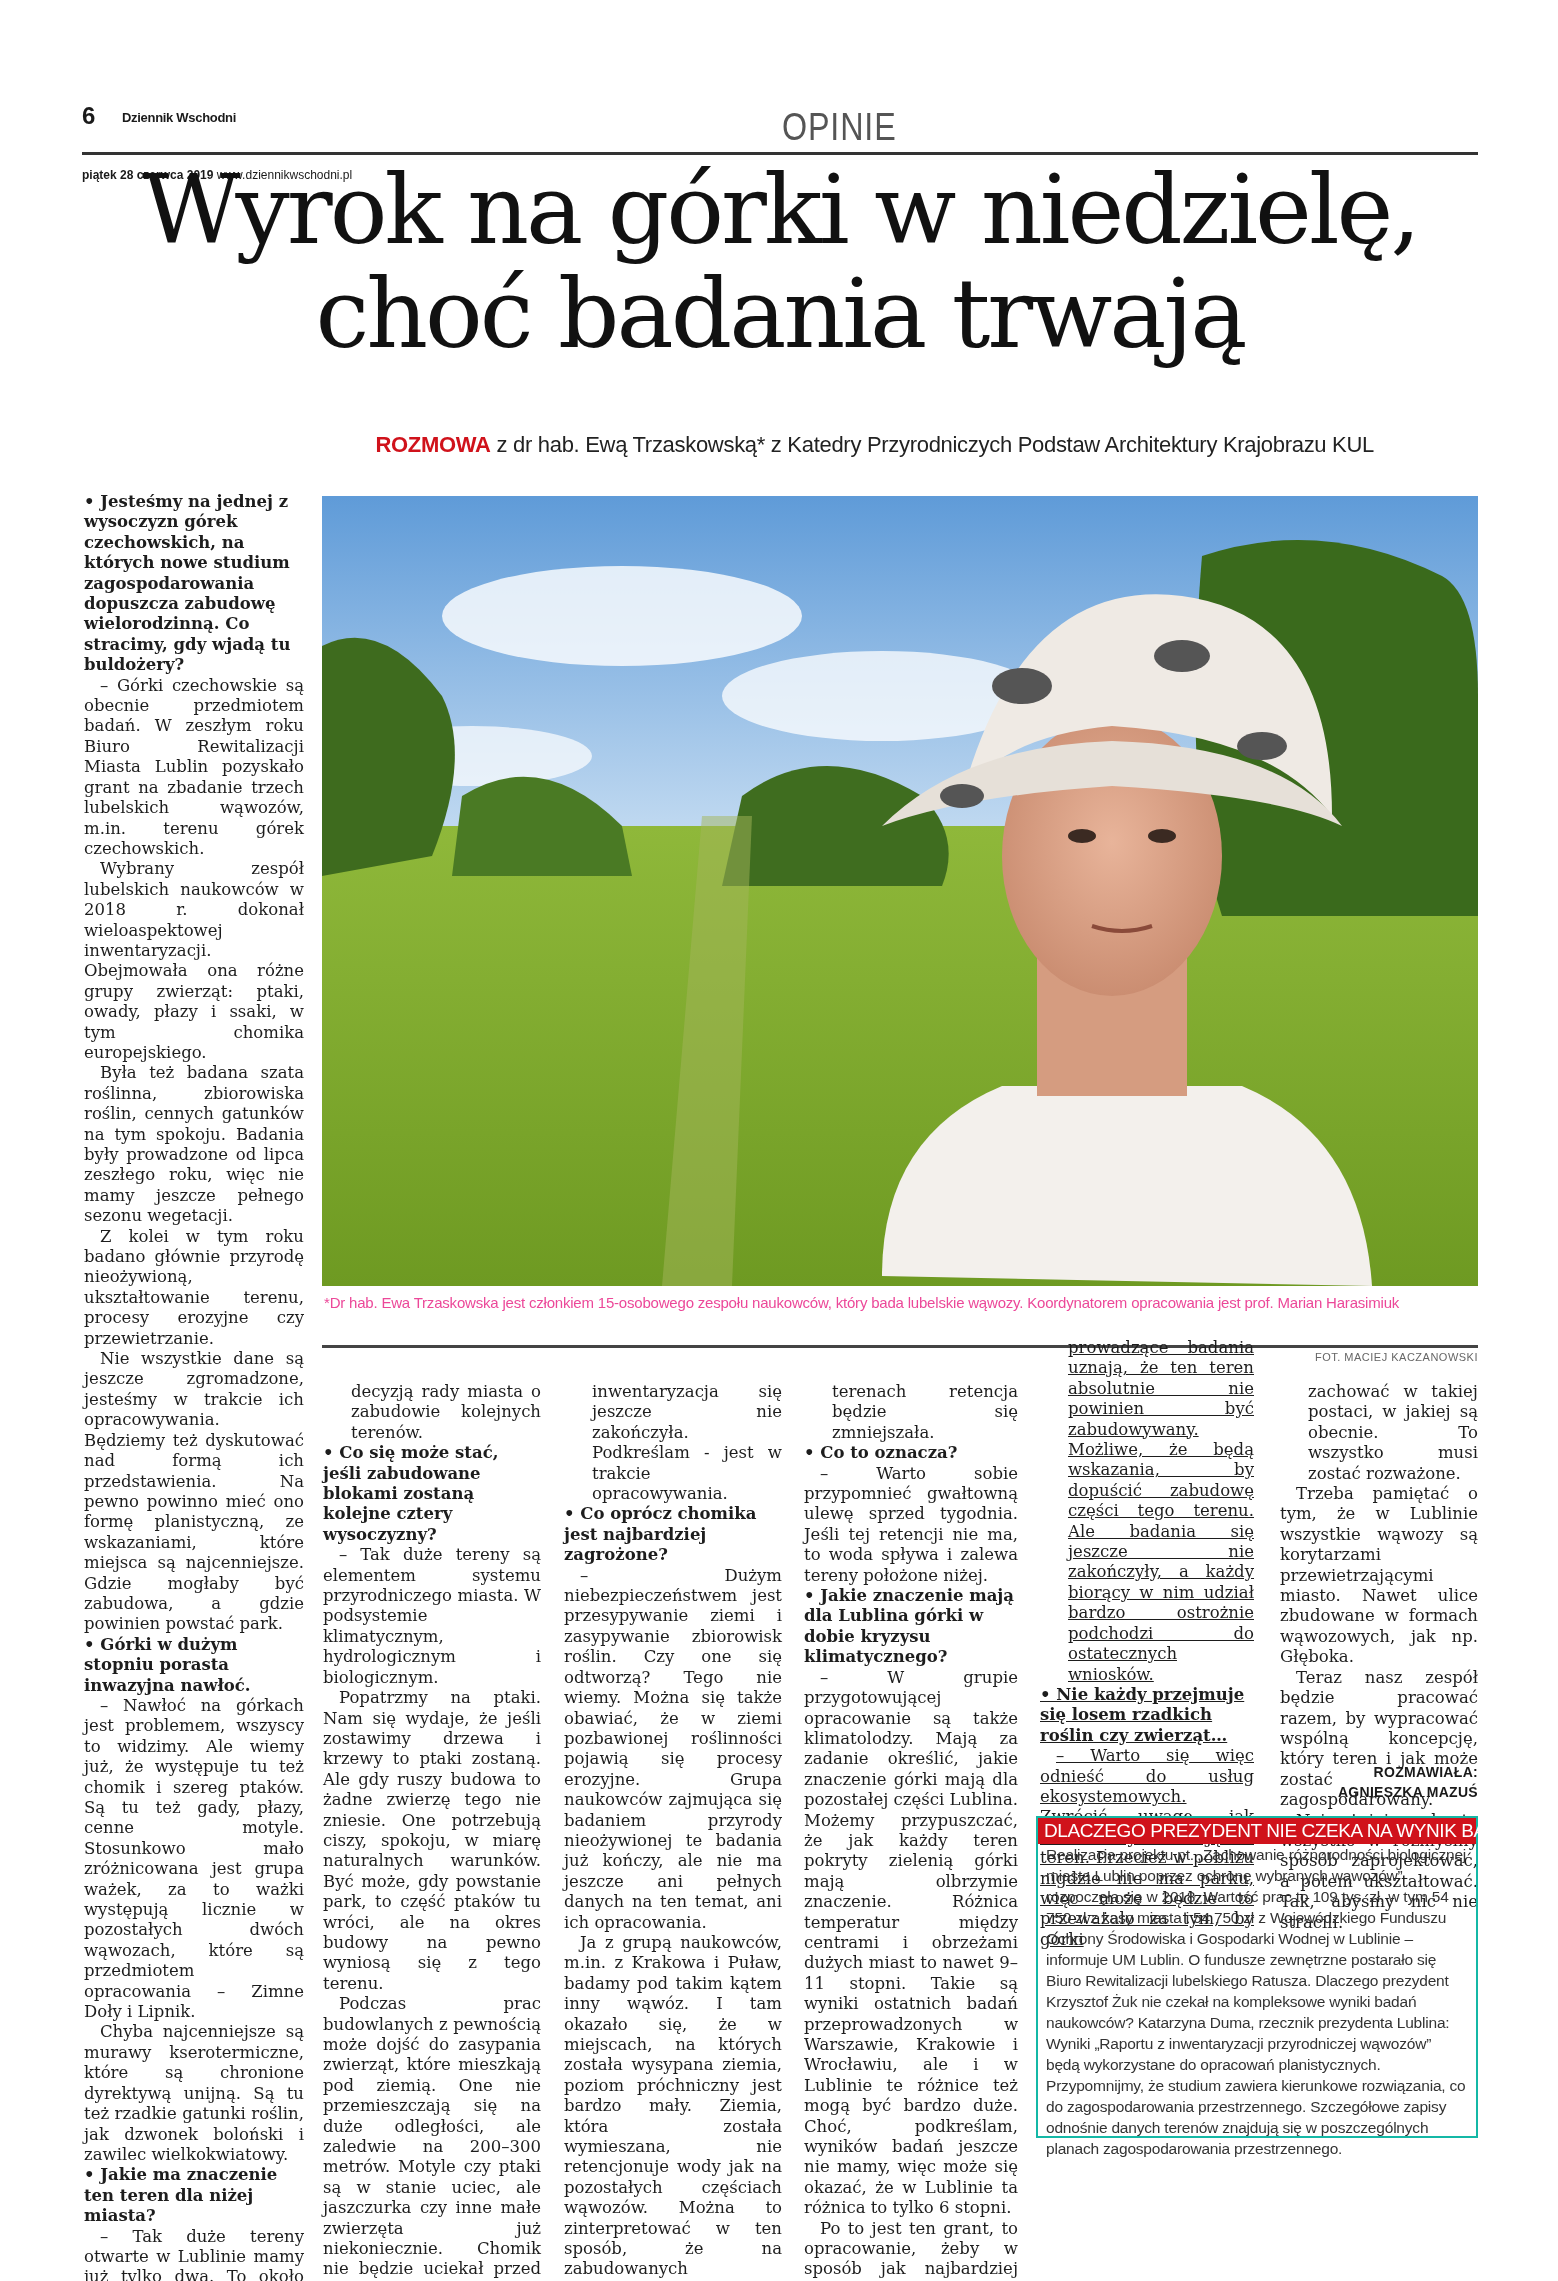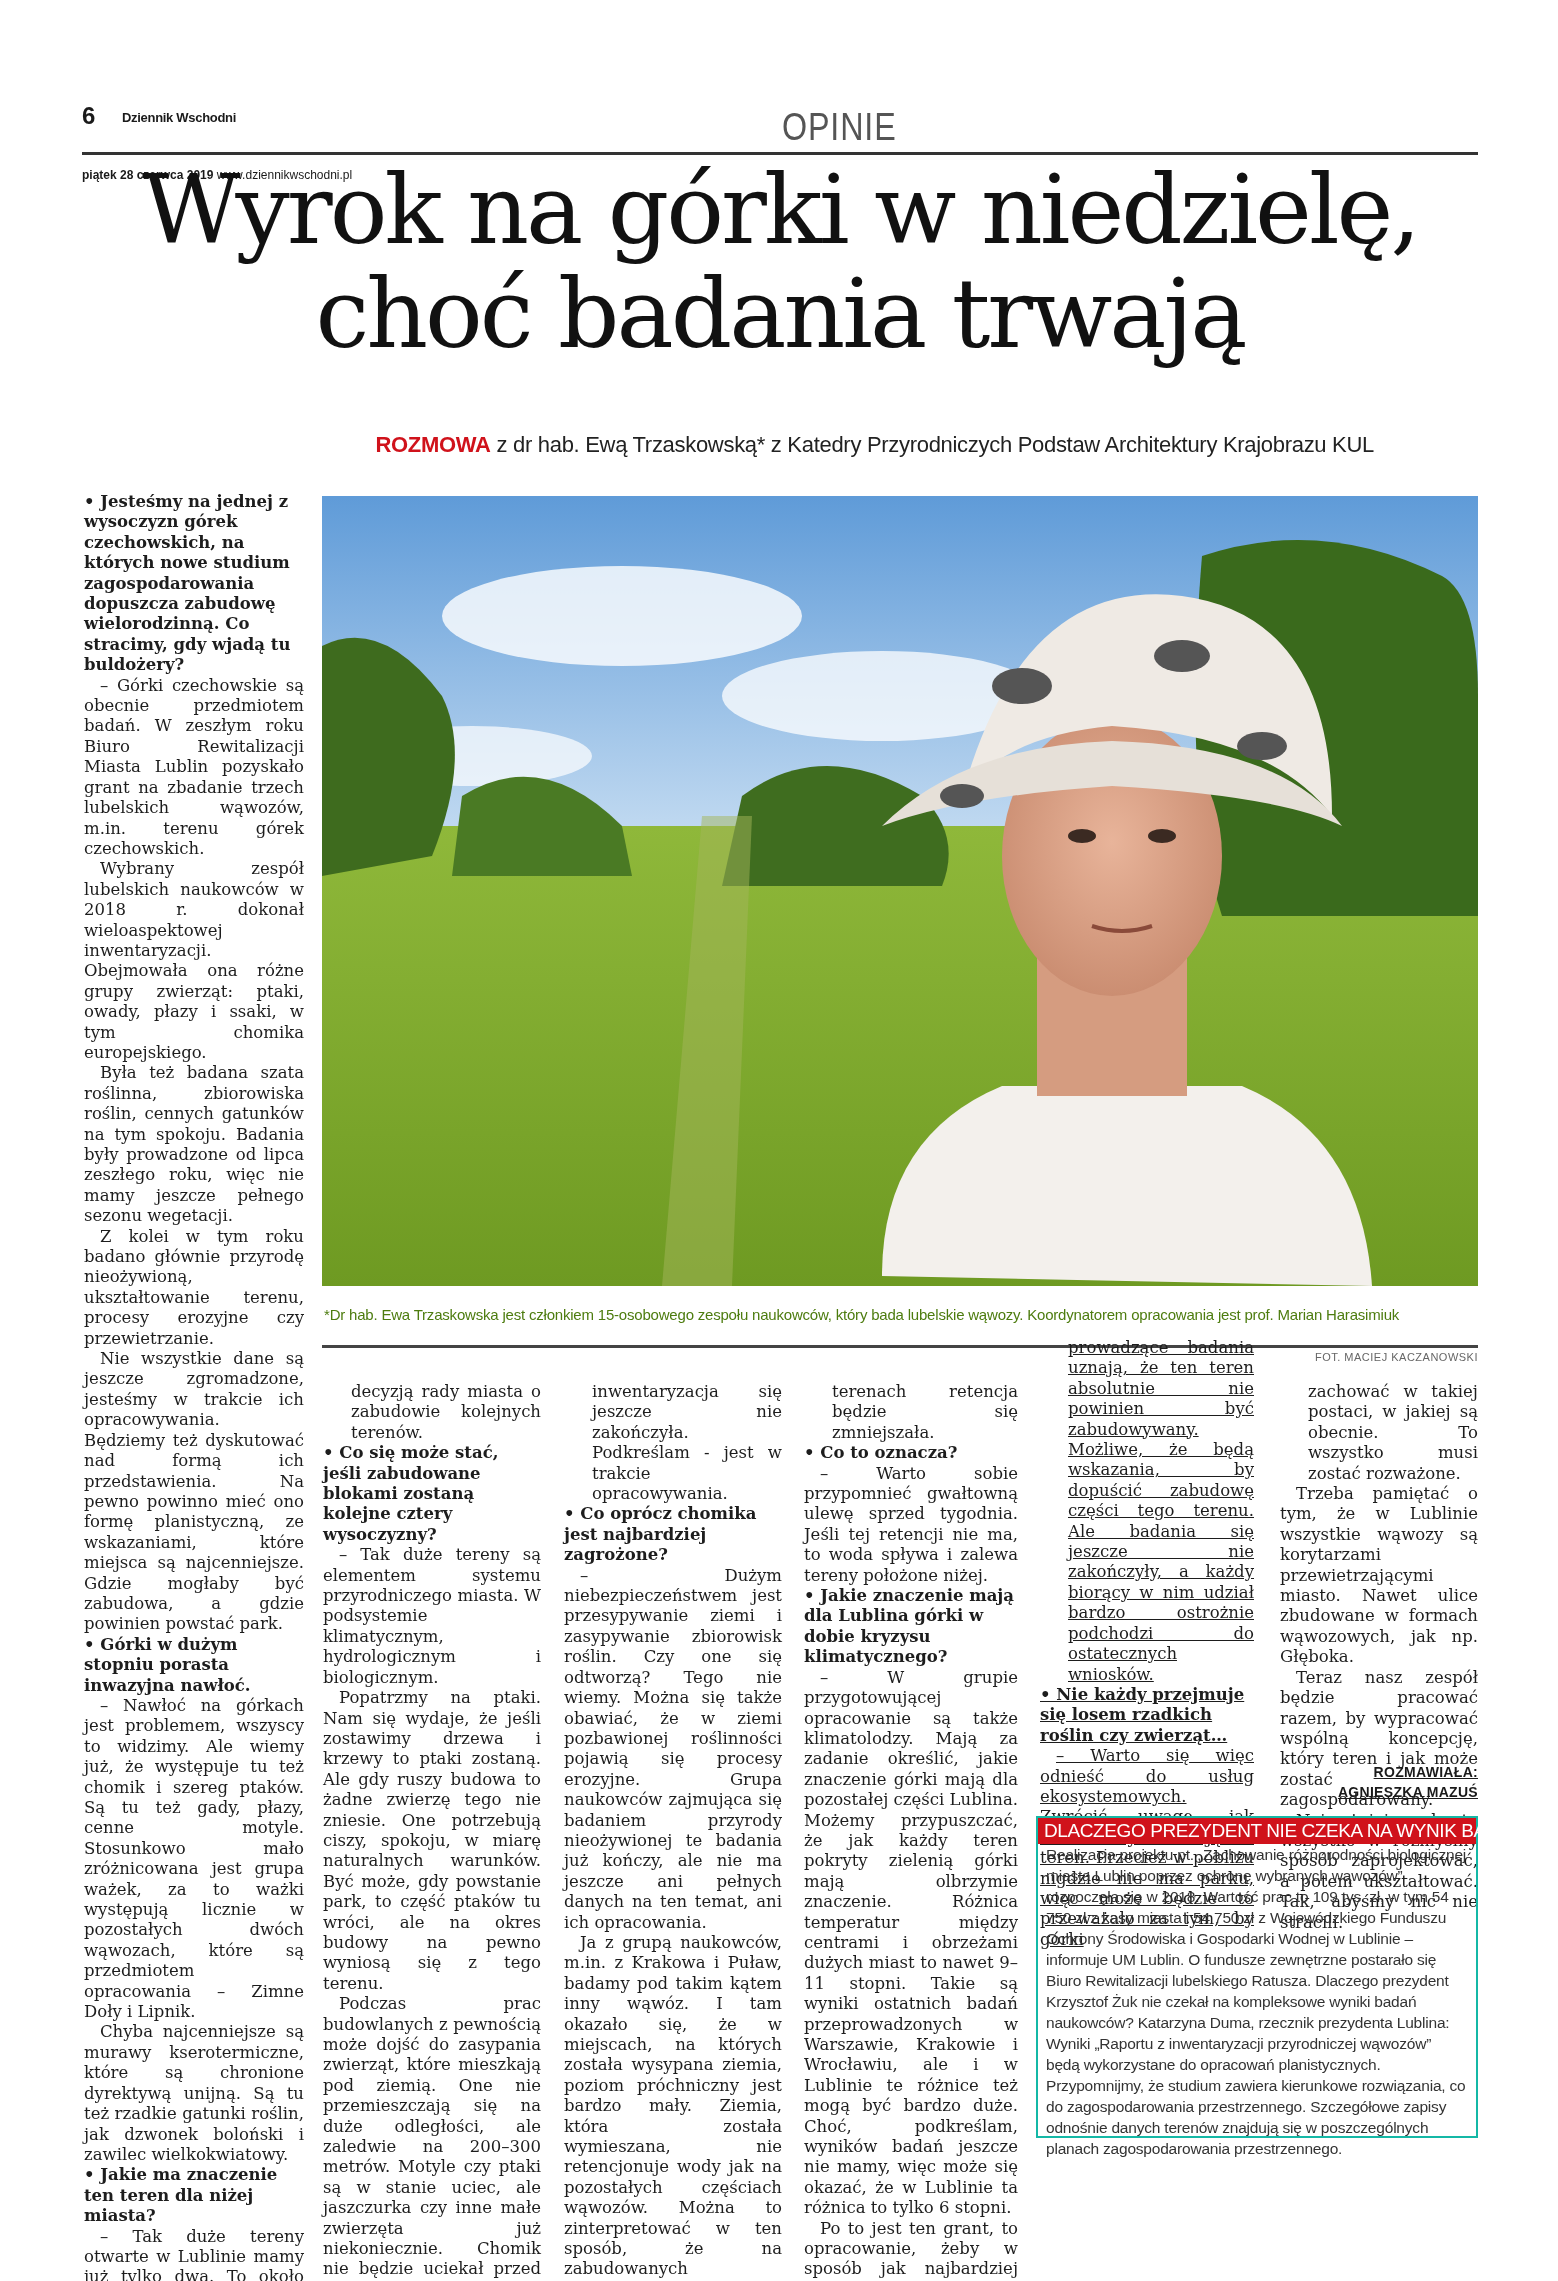--- a/index.html
+++ b/index.html
@@ -19,25 +19,25 @@
   .subhead .kicker { color: #d0121b; font-weight: bold; }
 
   .col { position: absolute; font: 16.5px "DejaVu Serif", serif; line-height: 20.4px; color: #1d1d1d; text-align: justify; hyphens: manual; }
   .col p { margin: 0; text-indent: 16px; }
   .col p.q { font-weight: bold; text-indent: 0; text-align: left; }
   .col p.cont { text-indent: 0; margin-left: 28px; }
 
   .photo { position: absolute; left: 322px; top: 496px; width: 1156px; height: 790px; overflow: hidden; background: #9fc3e8; }
   .photo svg { display: block; }
 
-  .caption { position: absolute; left: 324px; top: 1292px; width: 1150px; font: 15px "Liberation Sans", sans-serif; line-height: 22px; color: #4d7c0f; letter-spacing: -0.2px; margin-top: 12px; }
+  .caption { position: absolute; left: 324px; top: 1292px; width: 1150px; font: 15px "Liberation Sans", sans-serif; line-height: 22px; color: #ec4899; letter-spacing: -0.2px; }
   .rule-photo { position: absolute; left: 322px; top: 1345px; width: 1156px; height: 3px; background: #444; }
   .photo-credit { position: absolute; right: 80px; top: 1351px; font: 11px "Liberation Sans", sans-serif; color: #666; letter-spacing: 0.5px; }
 
-  .sign { position: absolute; left: 1280px; width: 198px; text-align: right; font: bold 14px "Liberation Sans", sans-serif; letter-spacing: 0.3px; text-decoration: underline; }
+  .sign { position: absolute; left: 1280px; width: 198px; text-align: right; font: bold 14px "Liberation Sans", sans-serif; letter-spacing: 0.3px; }
 
   .box { position: absolute; left: 1036px; top: 1816px; width: 438px; height: 318px; border: 2px solid #14b8a6; }
   .box .box-title { background: #d0121b; color: #fff; font: 19px "Liberation Sans", sans-serif; padding: 2px 6px; letter-spacing: -0.4px; white-space: nowrap; }
   .box .box-body { padding: 0 8px; font: 15.5px "Liberation Sans", sans-serif; line-height: 21px; color: #333; letter-spacing: -0.2px; }
 </style>
 </head>
 <body>
 
 <div class="page">
 

